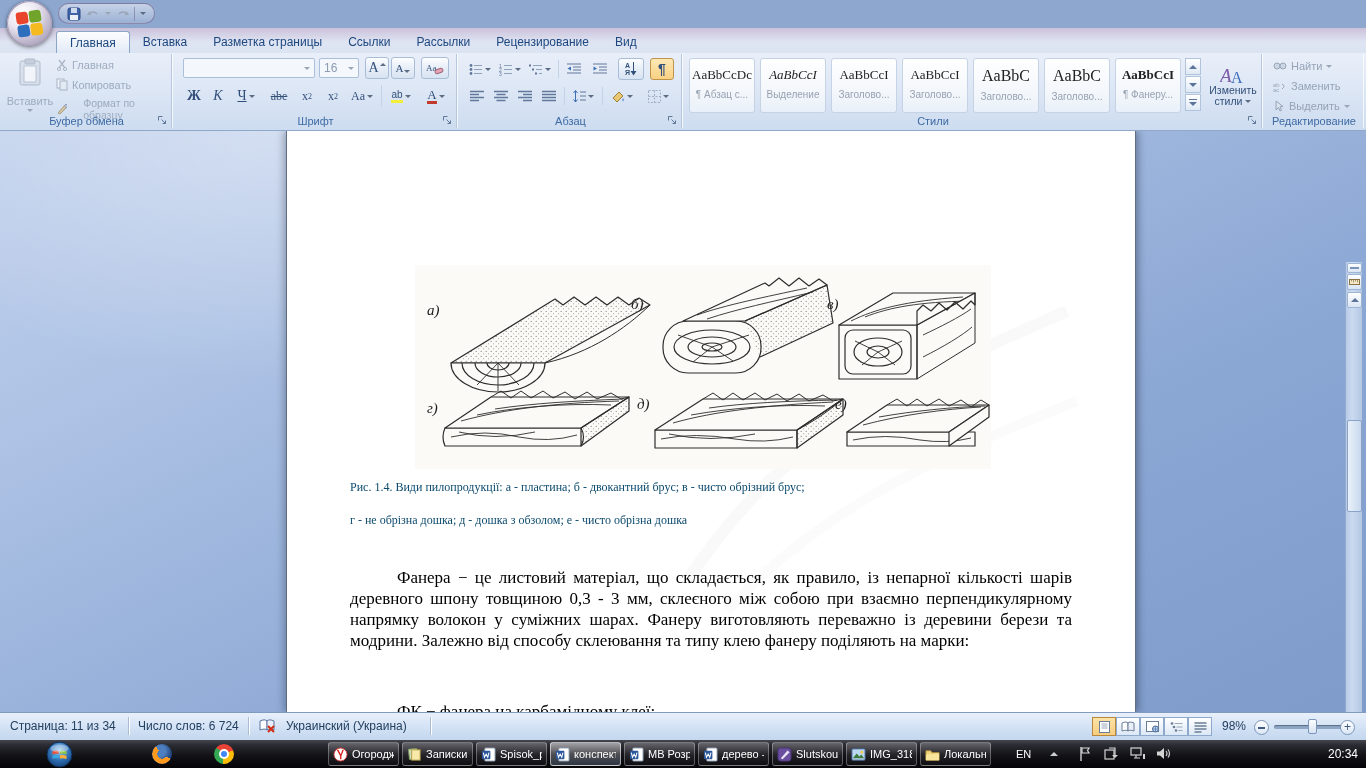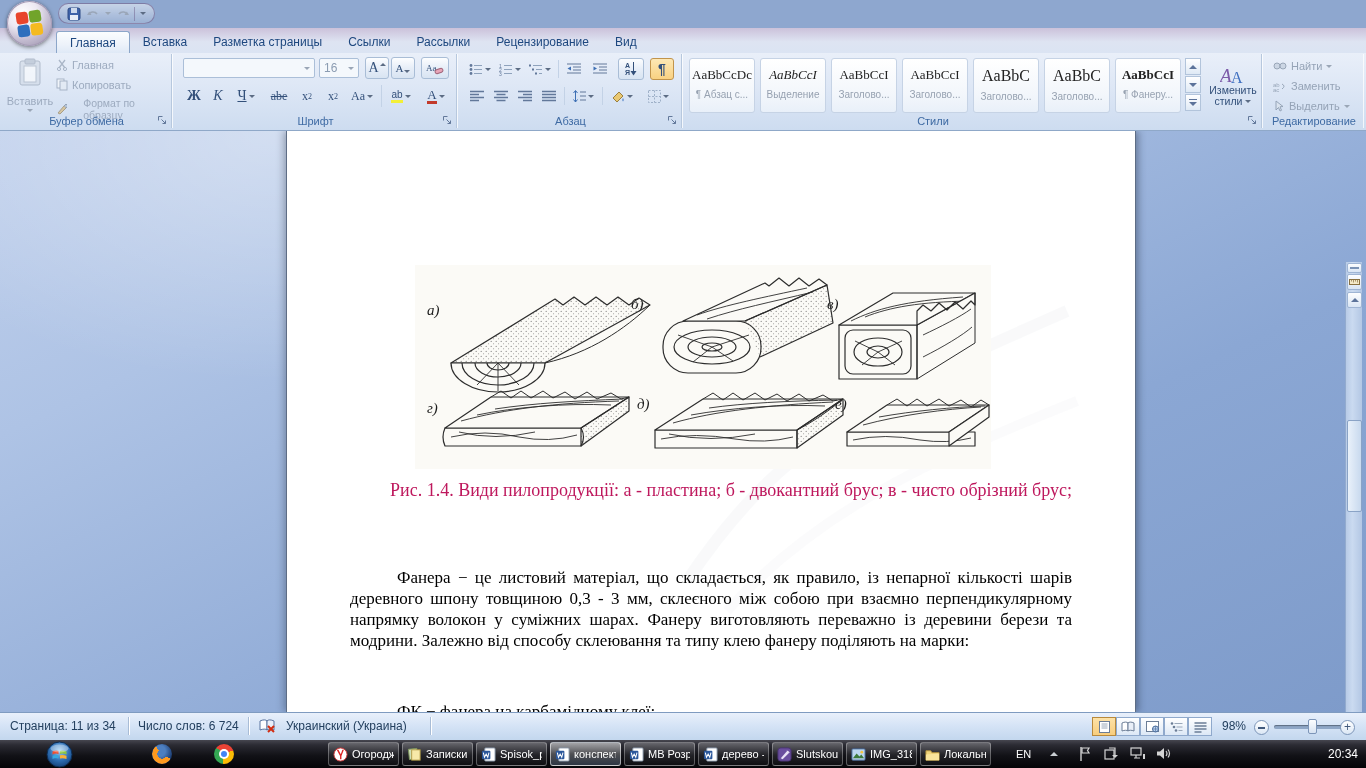--- a/index.html
+++ b/index.html
@@ -64,21 +64,21 @@
   
   #docarea{position:absolute;left:0;top:131px;width:100%;height:581px;overflow:hidden;
     background:linear-gradient(155deg,#c0d0ec 0%,#aec3e5 25%,#8ba7d4 65%,#7e9bca 100%)}
   #docarea .swoosh{position:absolute;left:-180px;top:-260px;width:900px;height:520px;border-radius:50%;
     background:radial-gradient(ellipse at center,rgba(255,255,255,.38),rgba(255,255,255,0) 68%)}
   #page{position:absolute;left:287px;top:0;width:848px;height:581px;background:#fff;
     box-shadow:0 0 0 1px #5e6d85,4px 0 7px rgba(25,35,55,.35),-4px 0 7px rgba(25,35,55,.28)}
   .para{position:absolute;left:63px;width:722px;font-family:"Liberation Serif",serif;font-size:17px;line-height:21px;color:#000;text-align:justify;text-indent:47px}
   .listline{position:absolute;left:63px;width:722px;font-family:"Liberation Serif",serif;font-size:17px;line-height:21px;color:#000;padding-left:47px}
   #figurebox{position:absolute;left:128px;top:134px;width:576px;height:204px;background:#fbfaf6}
-  .caption{position:absolute;left:63px;width:722px;text-align:right;font-family:"Liberation Serif",serif;font-size:18px;color:#be185d}
+  .caption{position:absolute;left:63px;width:722px;text-align:left;font-family:"Liberation Serif",serif;font-size:12px;color:#0c4a6e}
   #watermark{position:absolute;left:380px;top:120px;opacity:.5;pointer-events:none}
 
   
   #vscroll{position:absolute;right:4px;top:131px;width:17px;height:581px;background:linear-gradient(90deg,#b8cbe7,#cadaf0 40%,#b3c7e4);border-left:1px solid #93abce}
   .sbtn{position:absolute;left:1px;width:15px;height:16px;border:1px solid #9fb5d4;border-radius:2px;background:linear-gradient(#fdfeff,#d9e5f4);display:flex;align-items:center;justify-content:center}
   #sthumb{position:absolute;left:1px;top:158px;width:15px;height:92px;border:1px solid #8aa3c6;border-radius:2px;background:linear-gradient(90deg,#e9f1fa,#c8d9ee)}
 
   
   #statusbar{position:absolute;left:0;top:712px;width:100%;height:28px;
     background:linear-gradient(#e9f0fb 0%,#d6e4f6 45%,#c3d7ee 100%);border-top:1px solid #7f9bc0;
@@ -526,20 +526,21 @@
             <path d="M438 175 Q470 168 505 175 Q532 179 556 173" stroke-width="0.9"></path>
             <path d="M432 167 L472 140 L574 140 L534 167 Z" fill="#fbfaf6"></path>
             <path d="M448 160 C485 150 530 144 566 142 M464 152 C498 146 538 142 570 141" stroke-width="0.9"></path>
             <path d="M472 140 L482 134 L492 141 L502 134 L512 141 L524 134 L534 141 L546 135 L556 142 L566 135 L574 140" stroke-width="1"></path>
             <path d="M534 167 L574 140 L574 152 L534 181 Z" fill="#fbfaf6"></path>
           </g>
         </svg>
       </div>
 
       <div class="caption" style="top:349px">Рис. 1.4. Види пилопродукції: а - пластина; б - двокантний брус; в - чисто обрізний брус;</div>
+      <div class="caption" style="top:382px">г - не обрізна дошка; д - дошка з обзолом; е - чисто обрізна дошка</div>
 
       <div class="para" id="para2" style="top:436px">Фанера − це листовий матеріал, що складається, як правило, із непарної кількості шарів деревного шпону товщиною 0,3 - 3 мм, склеєного між собою при взаємно перпендикулярному напрямку волокон у суміжних шарах. Фанеру виготовляють переважно із деревини берези та модрини. Залежно від способу склеювання та типу клею фанеру поділяють на марки:</div>
       <div class="listline" style="top:570px">ФК − фанера на карбамідному  клеї;</div>
     </div>
 
     <div id="vscroll">
       <div class="sbtn" style="top:1px;height:10px">
           <i style="width:9px;height:2px;background:#7b93b6"></i>
         </div>
       <div class="sbtn" style="top:12px">

